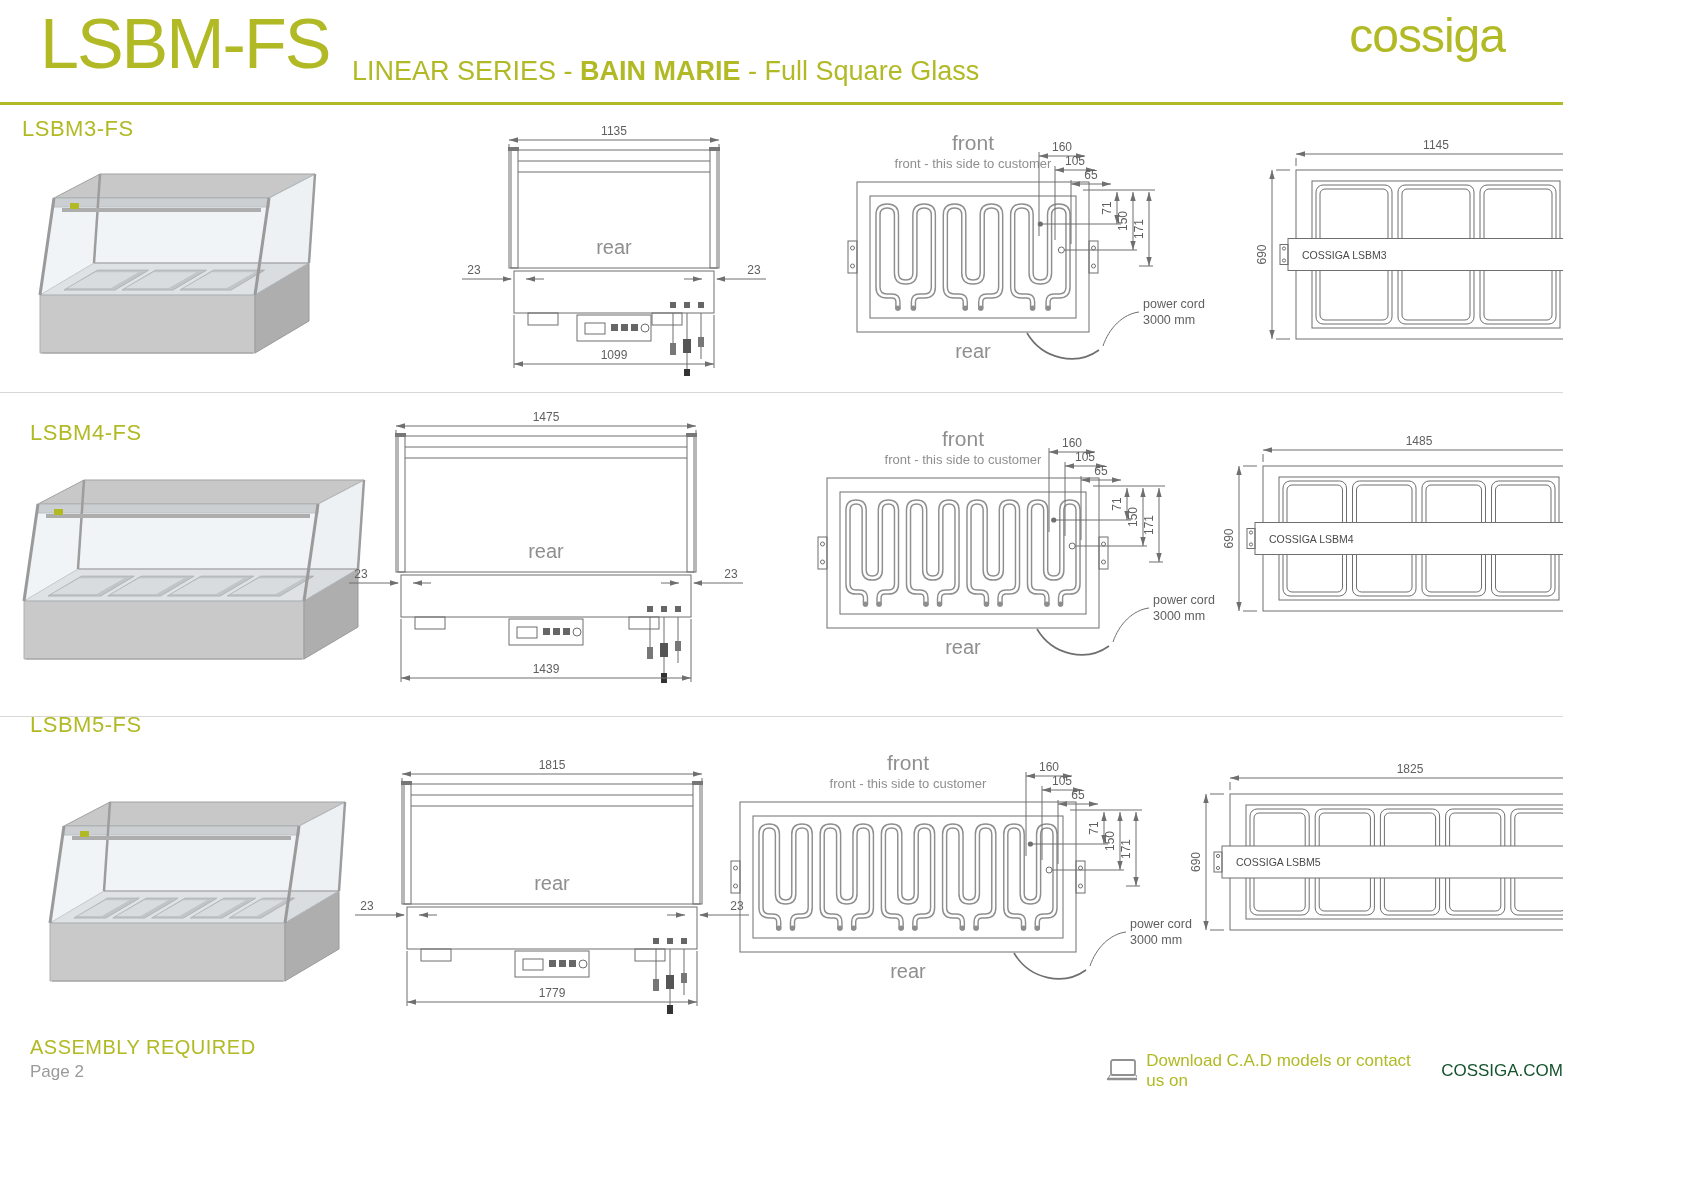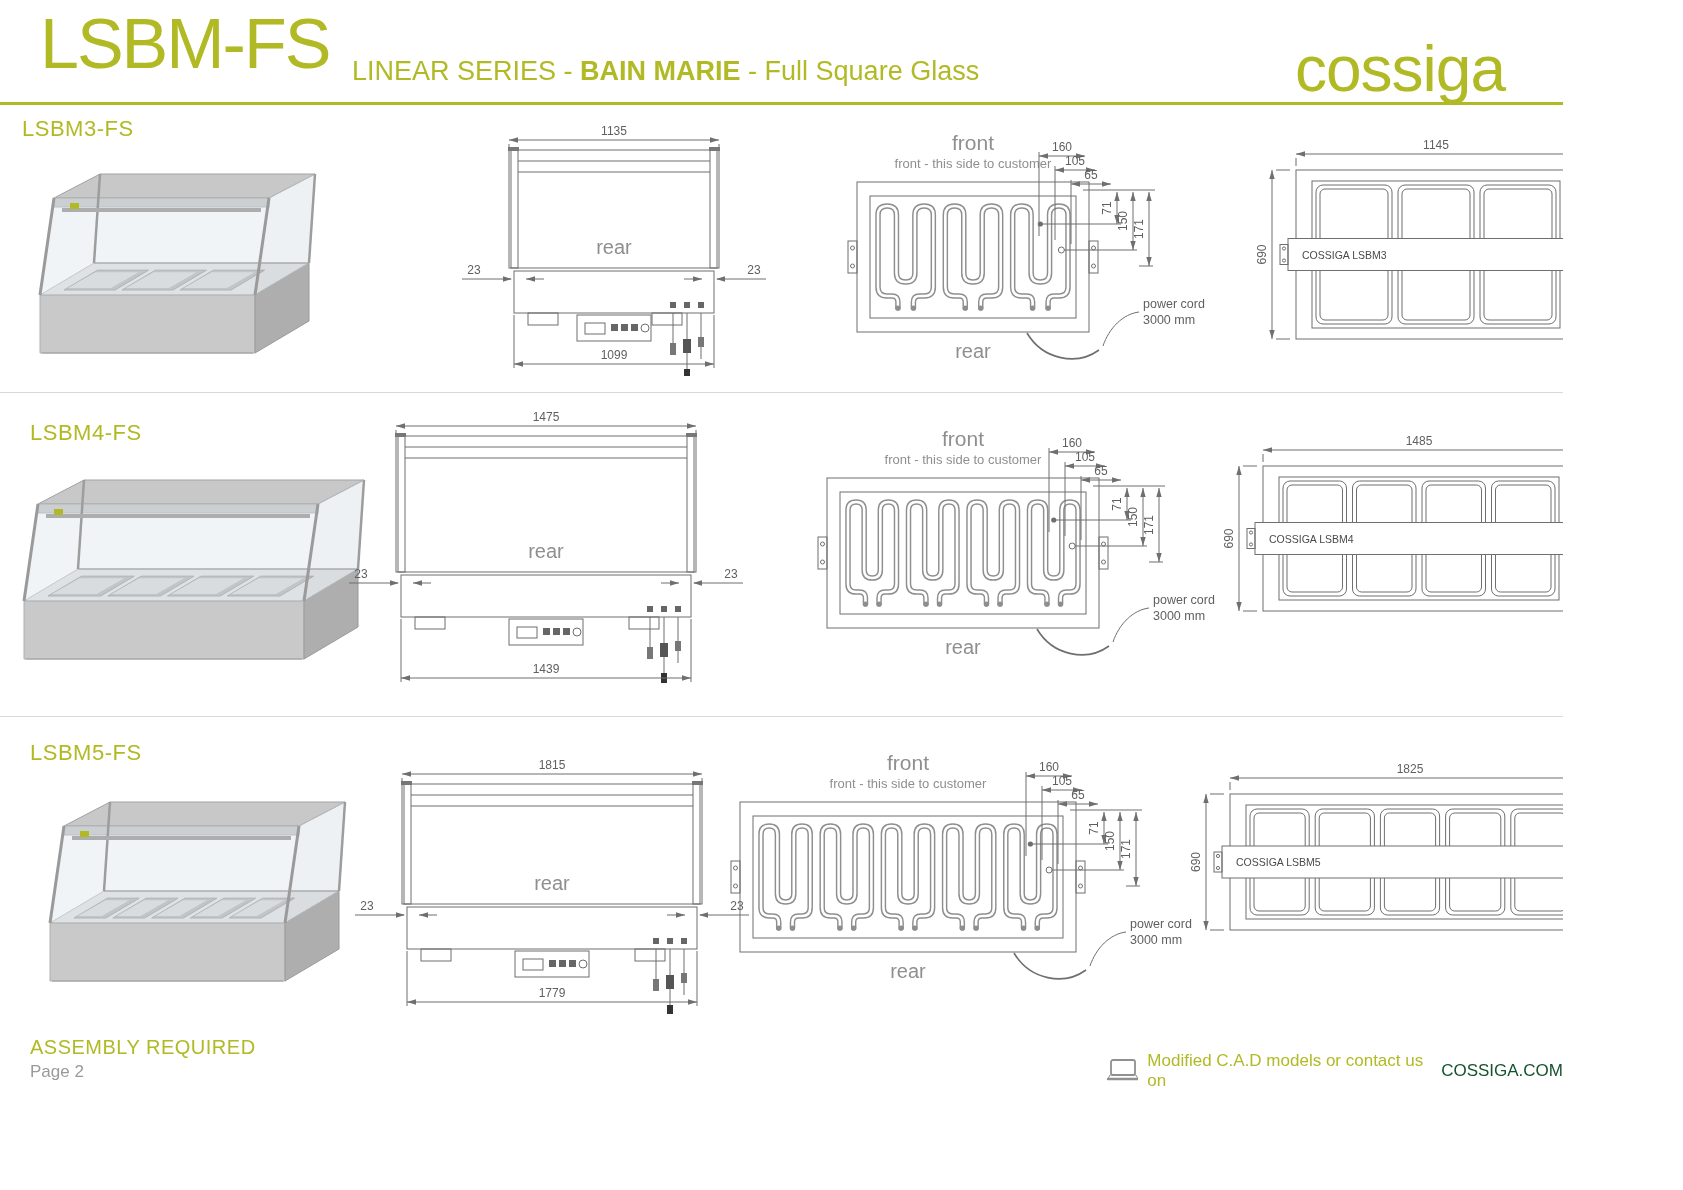--- a/index.html
+++ b/index.html
@@ -2,21 +2,21 @@
 <html><head>
 <meta charset="utf-8">
 <style>
   :root{ --olive:#b1ba25; --dimgray:#6f6f6f; --labgray:#8f8f8f; }
   html,body{margin:0;padding:0;background:#fff;}
   body{font-family:"Liberation Sans",sans-serif;}
   .page{position:relative;width:1563px;height:1190px;background:#fff;overflow:hidden;}
   .hdr-title{position:absolute;left:40px;top:4px;font-size:70px;color:var(--olive);font-weight:400;letter-spacing:-2px;}
   .hdr-sub{position:absolute;left:352px;top:56px;font-size:27px;color:var(--olive);}
   .hdr-sub b{font-weight:700;}
-  .logo{position:absolute;right:58px;top:8px;font-size:64px;color:var(--olive);font-weight:500;letter-spacing:-1px;margin-top:24px;}
+  .logo{position:absolute;right:58px;top:8px;font-size:48px;color:var(--olive);font-weight:500;letter-spacing:-1px;}
   .hdr-rule{position:absolute;left:0;top:102px;width:100%;height:3px;background:var(--olive);}
   .sep{position:absolute;left:0;width:100%;height:1px;background:#d8d8d8;}
   .row-label{position:absolute;font-size:22px;color:var(--olive);letter-spacing:.5px;}
   .cell{position:absolute;}
   .foot-assembly{position:absolute;left:30px;top:1020px;font-size:20px;color:var(--olive);letter-spacing:.5px;margin-top:16px;}
   .foot-page{position:absolute;left:30px;top:1062px;font-size:17px;color:#9a9a9a;}
   .foot-date{position:absolute;left:104px;top:1062px;font-size:17px;color:#b5b5b5;}
   .foot-dl{position:absolute;left:1106px;top:1051px;display:flex;align-items:center;gap:9px;cursor:pointer;}
   .foot-dl .dl-text{font-size:17px;color:var(--olive);}
   .foot-dl .dl-site{font-size:17px;color:#14532d;}
@@ -389,21 +389,21 @@
         <text x="64" y="112.5" fill="#4a4a4a" font-size="10.5" text-anchor="start">COSSIGA LSBM4</text>
         <rect x="42" y="98.5" width="8" height="20" fill="none" stroke="#6f6f6f" stroke-width="1" rx="0"></rect>
         <circle cx="46" cy="102.5" r="1.6" fill="none" stroke="#6f6f6f" stroke-width="1"></circle>
         <circle cx="46" cy="114.5" r="1.6" fill="none" stroke="#6f6f6f" stroke-width="1"></circle>
         <rect x="378" y="98.5" width="8" height="20" fill="none" stroke="#6f6f6f" stroke-width="1" rx="0"></rect>
         <circle cx="382" cy="102.5" r="1.6" fill="none" stroke="#6f6f6f" stroke-width="1"></circle>
         <circle cx="382" cy="114.5" r="1.6" fill="none" stroke="#6f6f6f" stroke-width="1"></circle>
       </svg></div>
   <div class="sep" style="top:716px"></div>
 
-  <div class="row-label" style="left:30px;top:740px">LSBM5-FS</div>
+  <div class="row-label" style="left:30px;top:712px">LSBM5-FS</div>
   <div class="cell" style="left:42px;top:768px"><svg id="photo-2" width="320" height="230">
         <polygon points="8,155 243,155 297,123 62,123" fill="#dedede" stroke="#b0b0b0" stroke-width="1"></polygon>
         <polygon points="8,155 243,155 243,213 8,213" fill="#c9c9c9" stroke="#b0b0b0" stroke-width="1"></polygon>
         <polygon points="243,155 297,123 297,181 243,213" fill="#aeaeae" stroke="#9a9a9a" stroke-width="1"></polygon>
         <polygon points="32,150 63.8,150 97.28,130.16 65.47999999999999,130.16" fill="#a9a9a9" stroke="#8c8c8c" stroke-width="1"></polygon>
         <polygon points="36,148 59.8,148 87.28,132.16 63.47999999999999,132.16" fill="#d4d4d4" stroke="none" stroke-width="1"></polygon>
         <polygon points="70.8,150 102.6,150 136.07999999999998,130.16 104.28,130.16" fill="#a9a9a9" stroke="#8c8c8c" stroke-width="1"></polygon>
         <polygon points="74.8,148 98.6,148 126.07999999999998,132.16 102.28,132.16" fill="#d4d4d4" stroke="none" stroke-width="1"></polygon>
         <polygon points="109.6,150 141.4,150 174.88,130.16 143.07999999999998,130.16" fill="#a9a9a9" stroke="#8c8c8c" stroke-width="1"></polygon>
         <polygon points="113.6,148 137.4,148 164.88,132.16 141.07999999999998,132.16" fill="#d4d4d4" stroke="none" stroke-width="1"></polygon>
@@ -593,16 +593,16 @@
       </svg></div>
 
   <div class="foot-assembly">ASSEMBLY REQUIRED</div>
   <div class="foot-page">Page 2</div>
   <div class="foot-dl">
     <svg width="34" height="26">
       <rect x="5" y="2" width="24" height="15" rx="2" fill="none" stroke="#909090" stroke-width="1.8"></rect>
       <path d="M2 21 L32 21" stroke="#909090" stroke-width="2.4" stroke-linecap="round" fill="none"></path>
       <path d="M4 17 L30 17 L32 21 L2 21 Z" fill="none" stroke="#909090" stroke-width="1"></path>
     </svg>
-    <span class="dl-text">Modified C.A.D models or contact us on</span>
+    <span class="dl-text">Download C.A.D models or contact us on</span>
     <span class="dl-site">COSSIGA.COM</span>
   </div>
 </div>
 
 </body></html>

